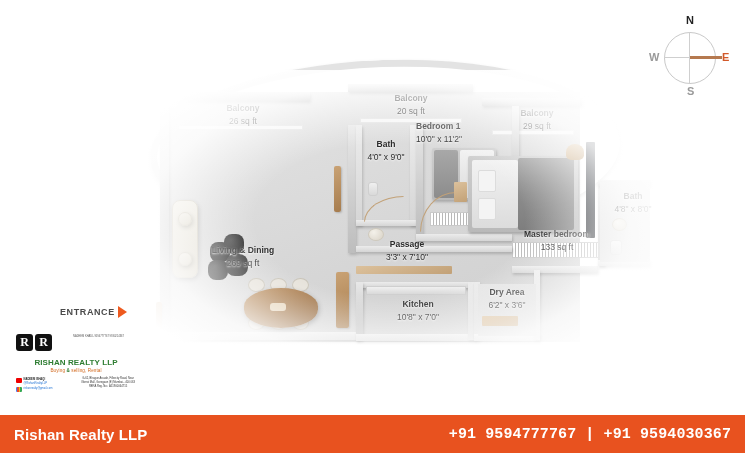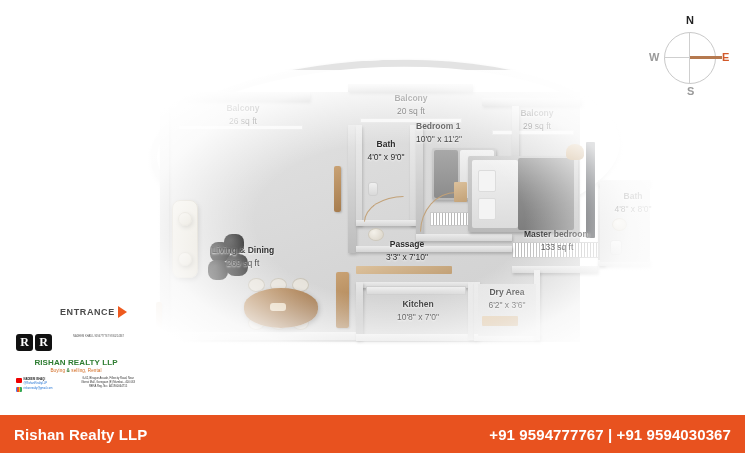--- a/index.html
+++ b/index.html
@@ -257,21 +257,21 @@
 
   
   #footer {
     position: absolute; left: 0; bottom: 0;
     width: 745px; height: 38px;
     background: #e8521f;
     display: flex; align-items: center; justify-content: space-between;
     padding: 0 14px;
   }
   #footer .fl { color: #fff; font-size: 15px; font-weight: bold; letter-spacing: 0.1px; }
-  #footer .fr { color: #fff; font-size: 15px; font-weight: bold; letter-spacing: 0.1px; }
+  #footer .fr { color: #fff; font-size: 15px; font-weight: bold; letter-spacing: 0.1px; font-family: Liberation Mono, monospace; }
 </style>
 </head>
 <body>
 
 <div id="page">
 
   <div id="compass">
     <div class="ring"></div>
     <div class="vline"></div>
     <div class="hline"></div>

